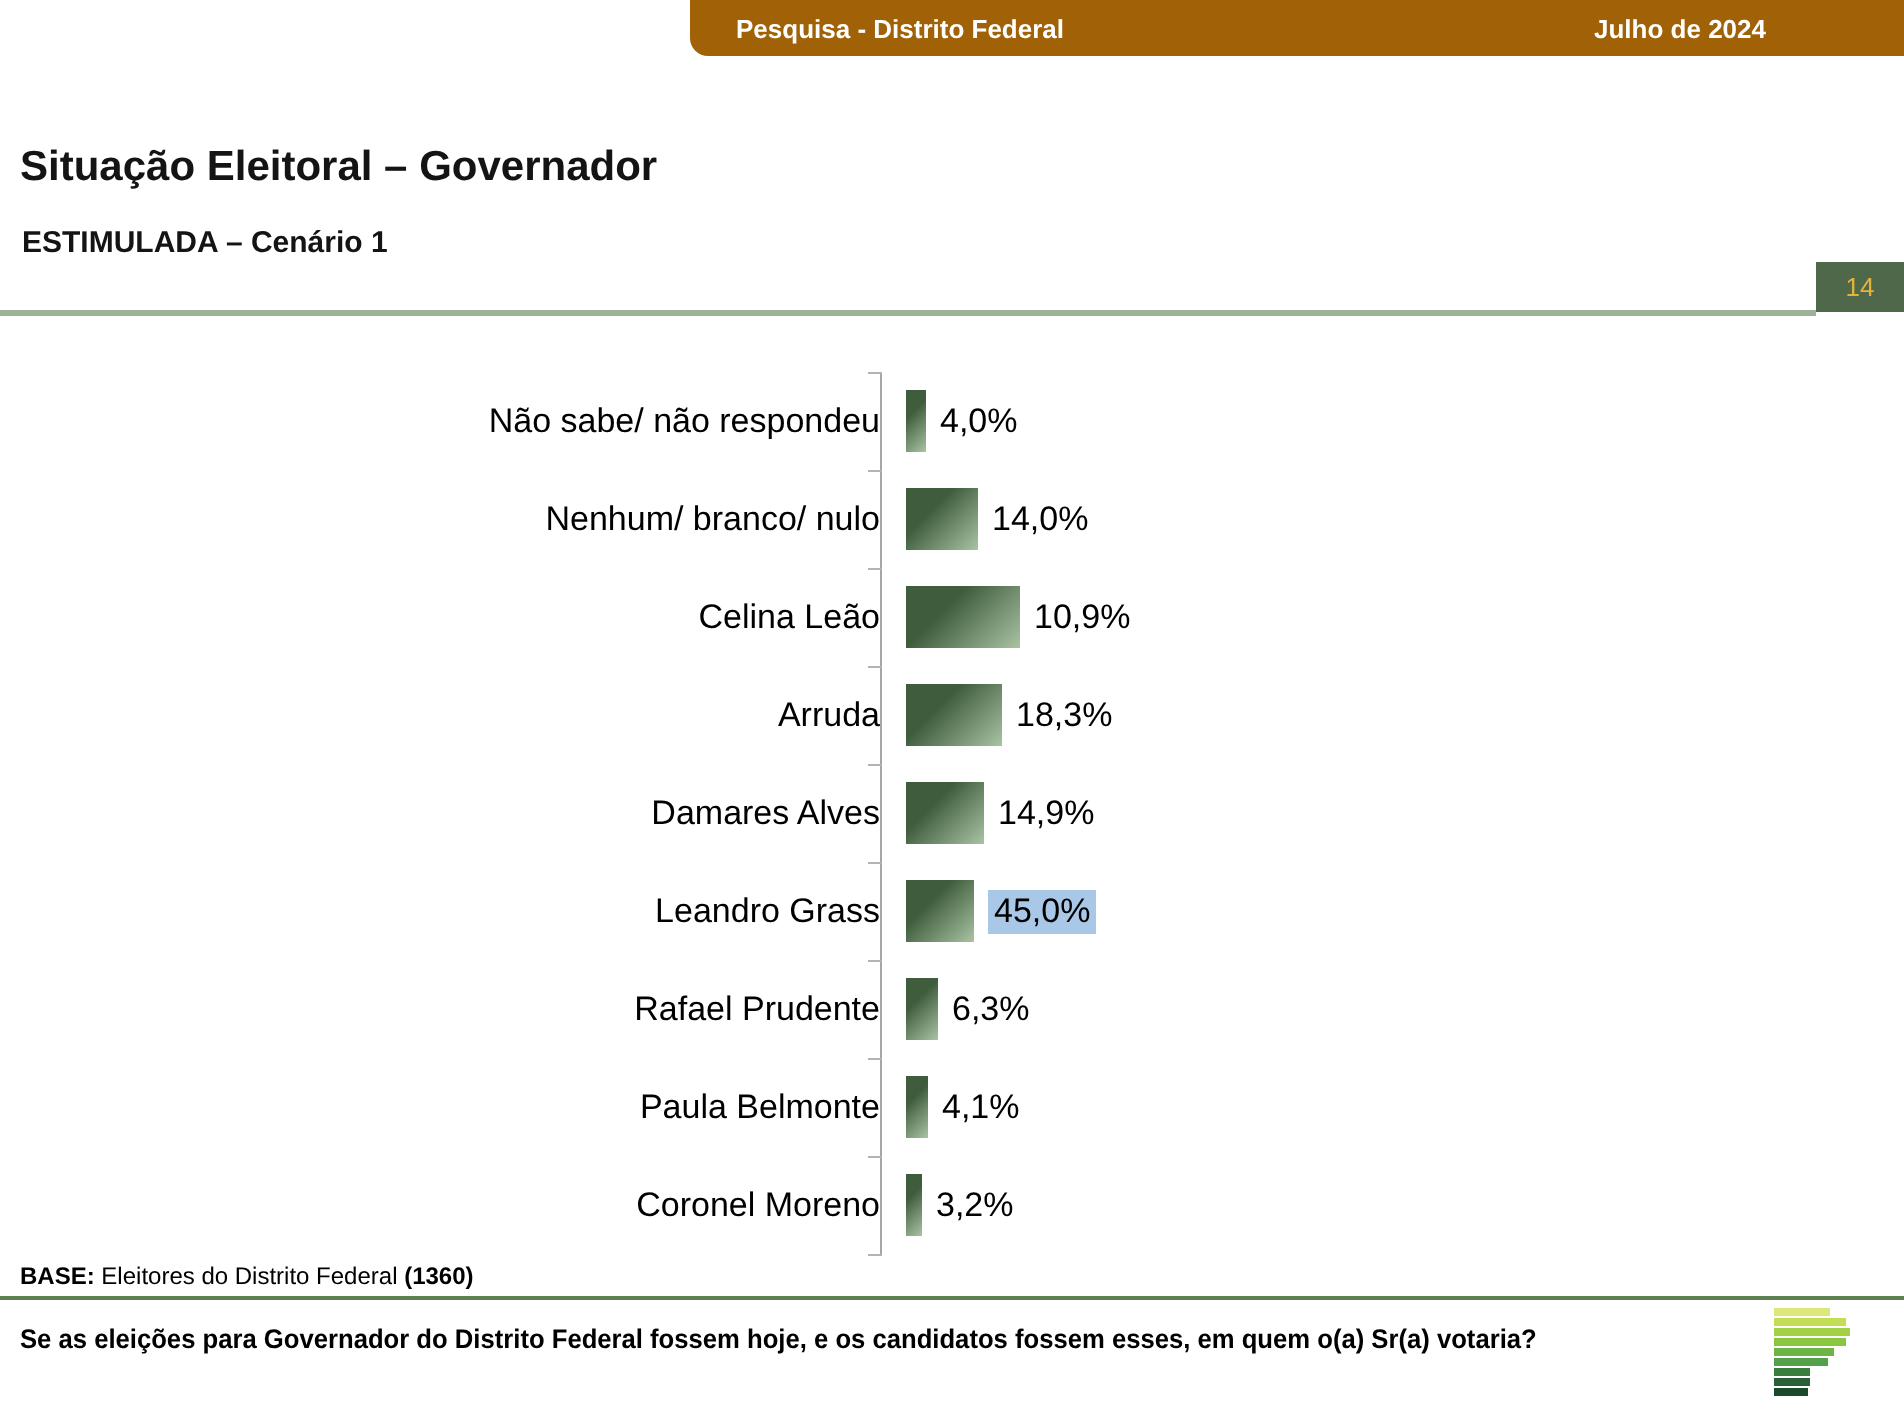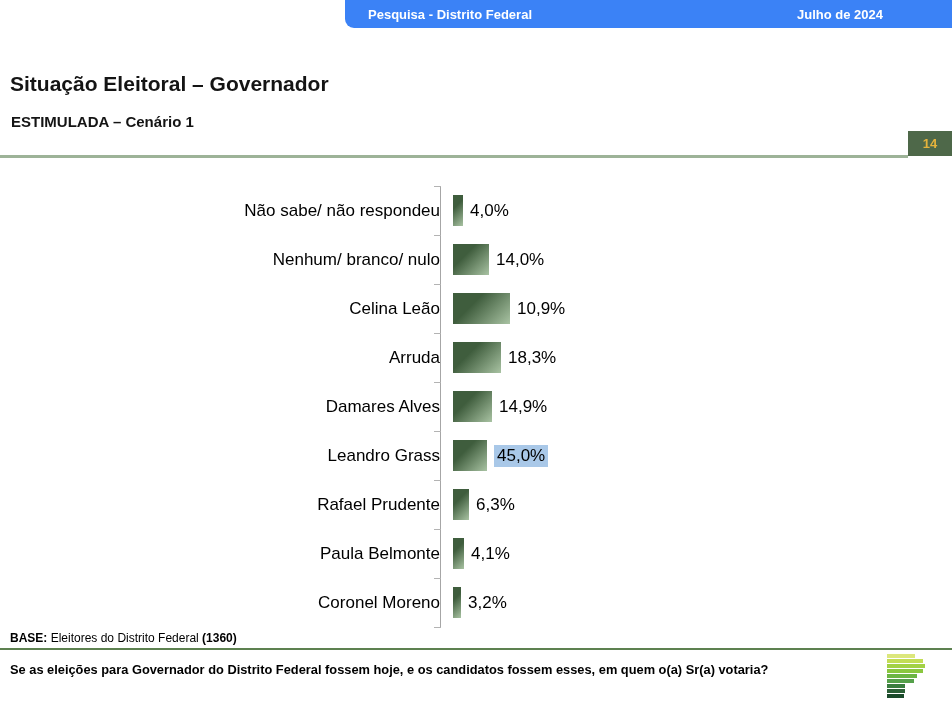--- a/index.html
+++ b/index.html
@@ -9,21 +9,21 @@
     position: relative;
     overflow: hidden;
     font-family: "Liberation Sans", sans-serif;
     color: #141414;
   }
 
   
   .header-bar {
     position: absolute;
     left: 345px; top: 0; width: 607px; height: 28px;
-    background: #3b82f6;
+    background: #a16207;
     border-bottom-left-radius: 9px;
     display: flex; justify-content: space-between; align-items: center;
     box-sizing: border-box;
     padding-left: 23px; padding-right: 69px;
     color: #ffffff; font-weight: bold; font-size: 13px;
   }
 
   .title {
     position: absolute; left: 10px; top: 72px;
     margin: 0; font-size: 21px; font-weight: bold; color: #141414;
@@ -34,21 +34,21 @@
     margin: 0; font-size: 15px; font-weight: bold; color: #141414;
     white-space: nowrap;
   }
   .title-rule {
     position: absolute; left: 0; top: 155px;
     width: 908px; height: 3px; background: #9db398;
   }
   .page-badge {
     position: absolute; left: 908px; top: 131px;
     width: 44px; height: 25px; background: #4e6849;
-    color: #e5b33c; font-weight: bold; font-size: 13px;
+    color: #e5b33c; font-weight: normal; font-size: 13px;
     text-align: center; line-height: 25px;
   }
 
   
   .chart { position: absolute; left: 0; top: 186px; width: 952px; height: 442px; }
   .chart-row { display: flex; align-items: center; height: 49px; margin-left: 12px; }
   .row-label {
     width: 428px; text-align: right;
     font-size: 17px; color: #000000; white-space: nowrap;
   }

